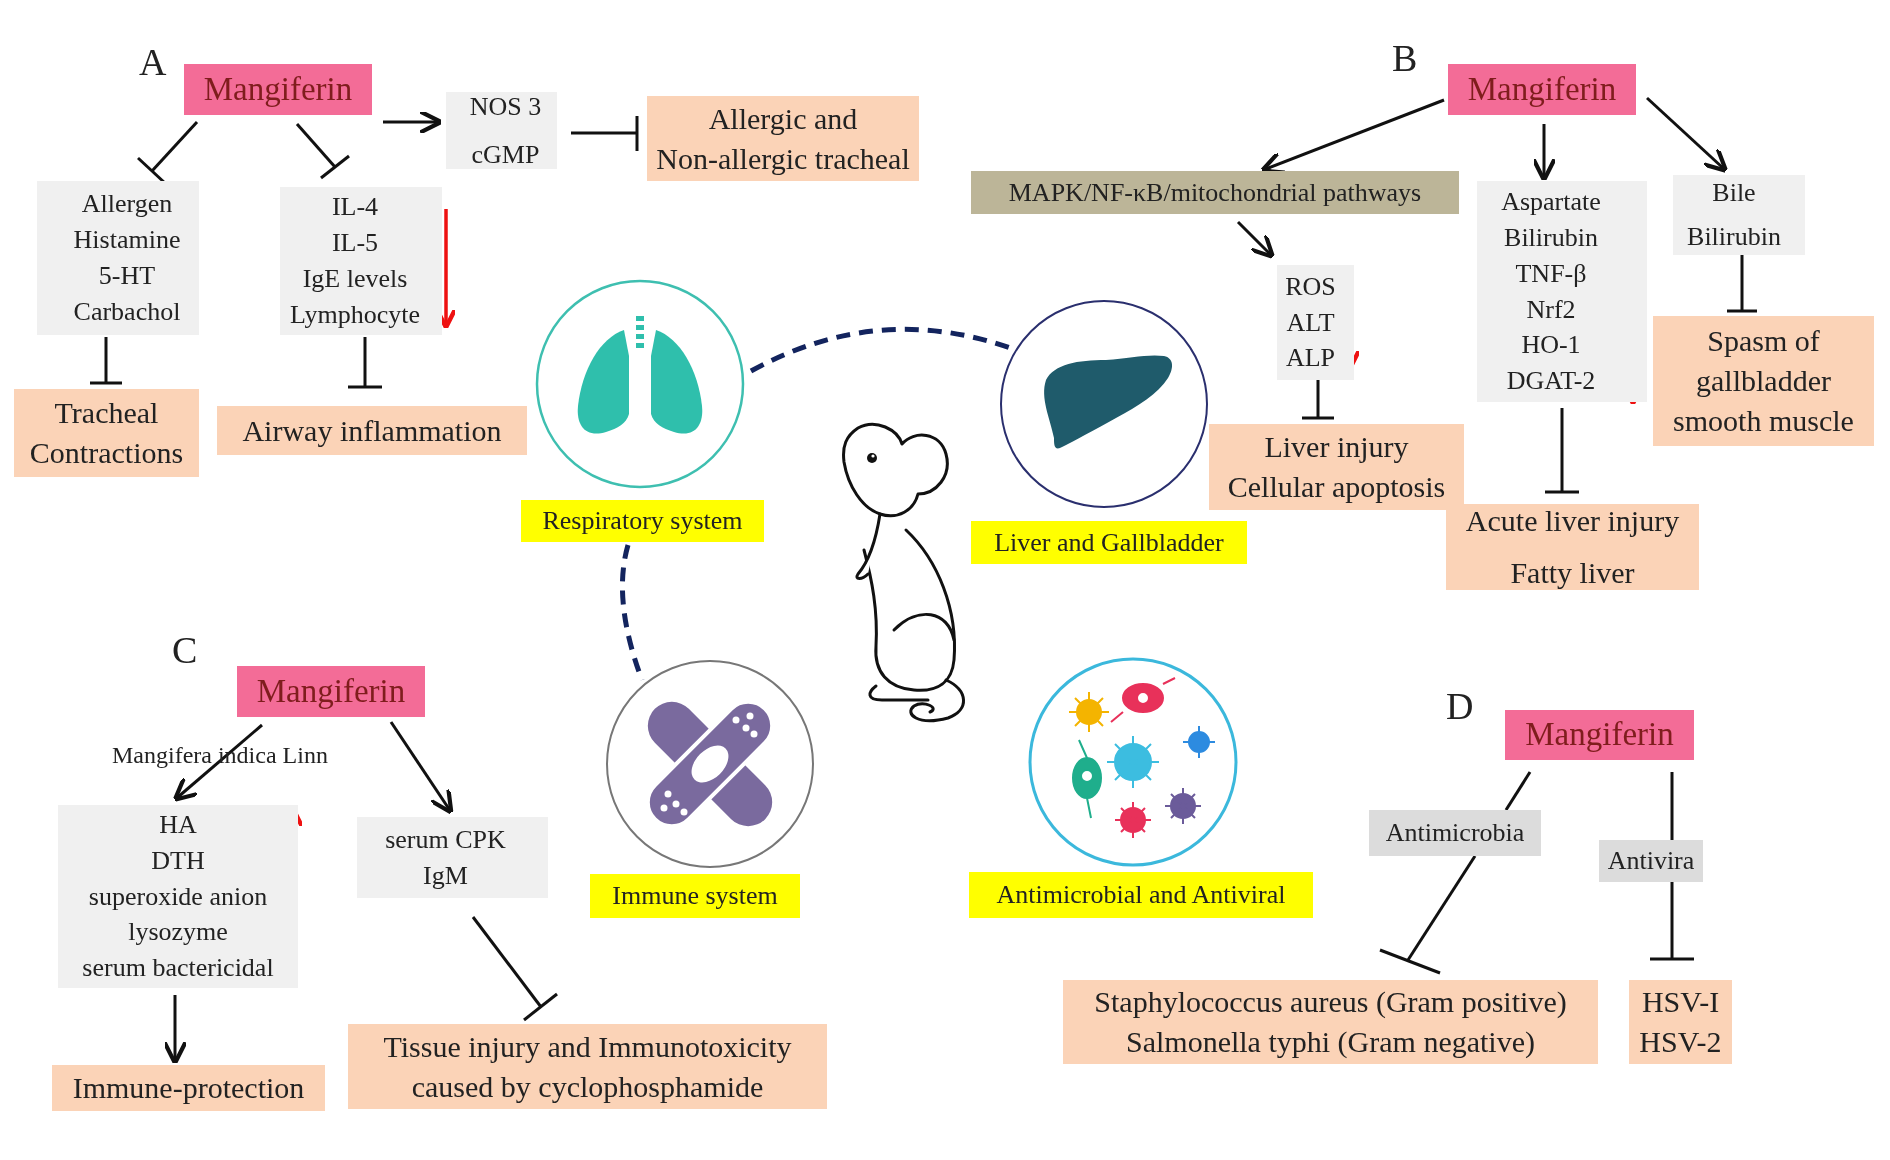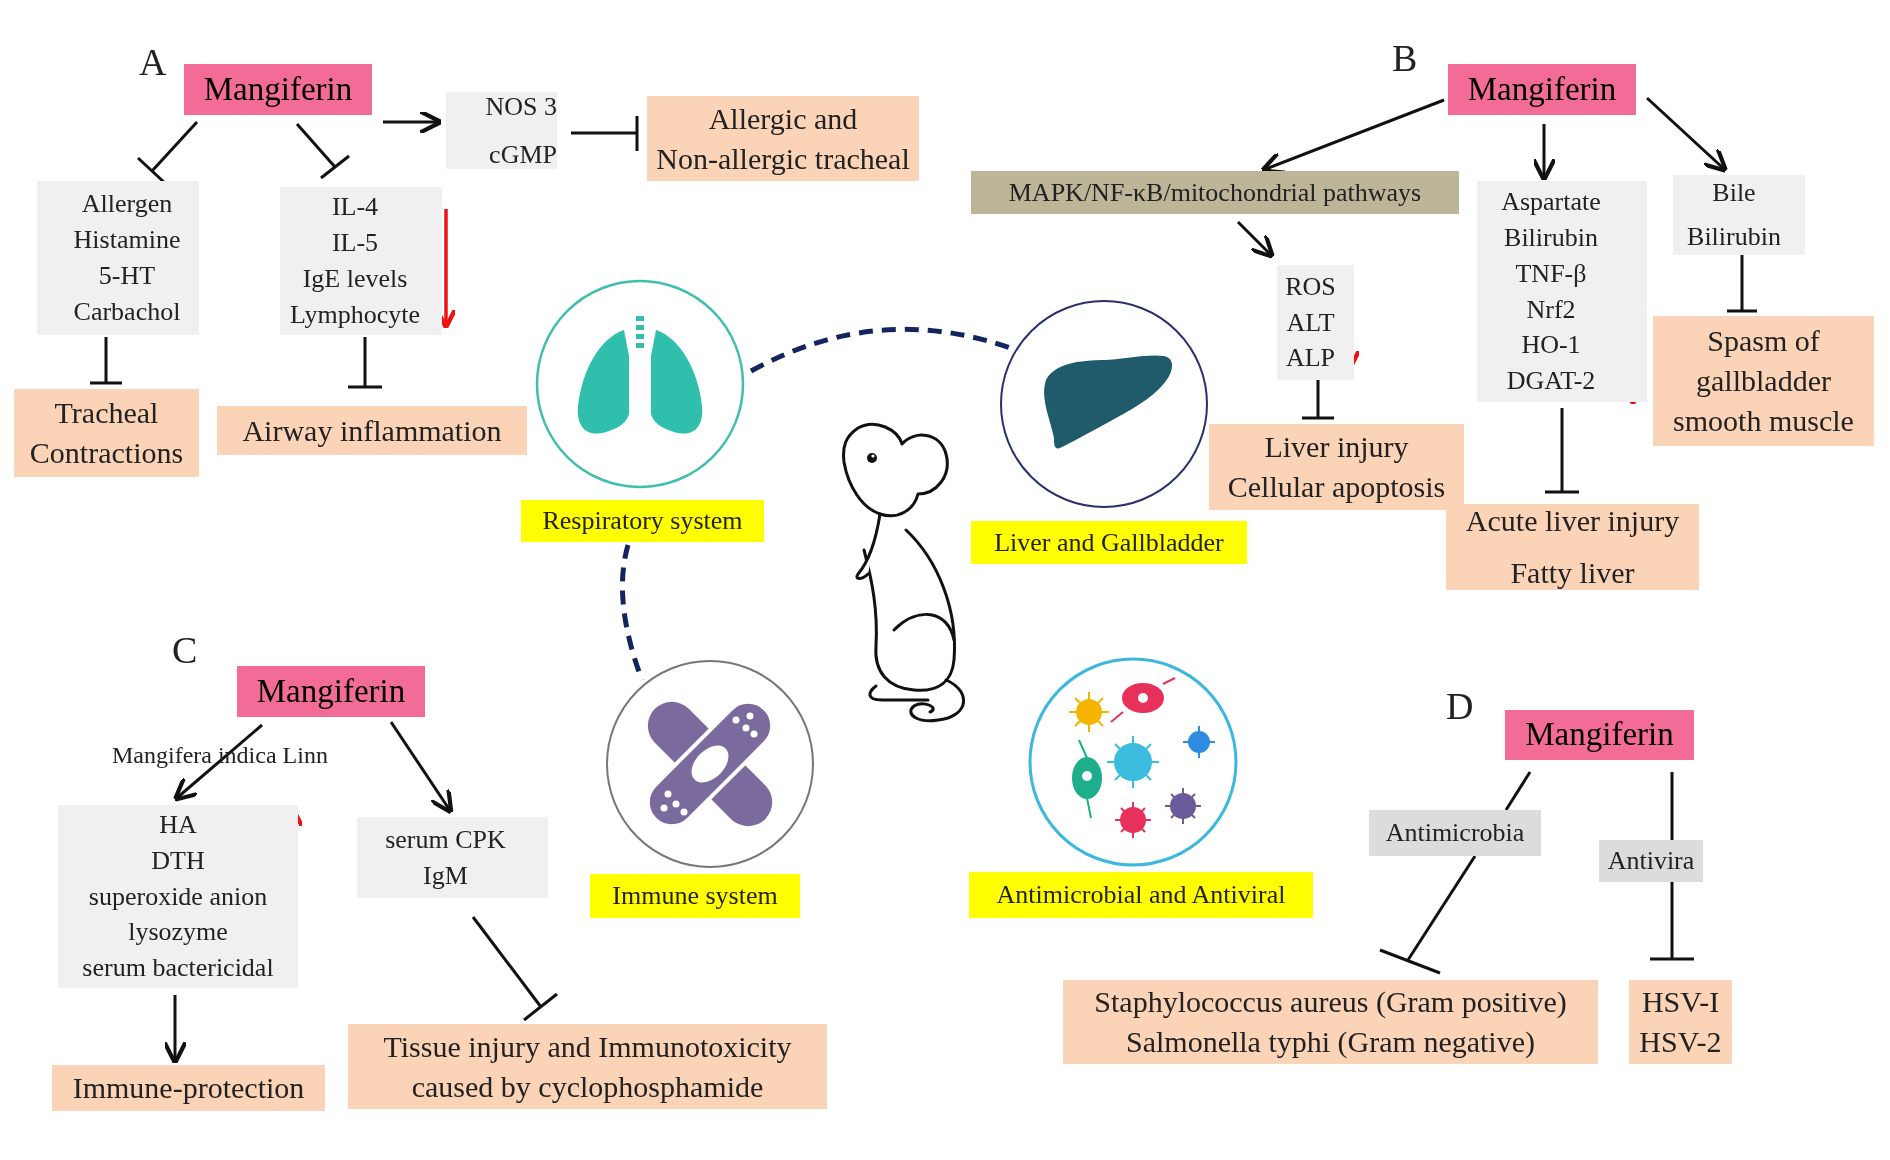--- a/index.html
+++ b/index.html
@@ -1,21 +1,21 @@
 <!DOCTYPE html>
 <html><head>
 <meta charset="utf-8">
 <style>
   html, body { margin:0; padding:0; background:#ffffff; }
   body { width:1890px; height:1160px; position:relative; overflow:hidden;
          font-family:"Liberation Serif", "DejaVu Serif", serif; color:#222; }
   .abs { position:absolute; box-sizing:border-box; }
   .box { position:absolute; box-sizing:border-box; display:flex; flex-direction:column;
          align-items:center; justify-content:center; text-align:center; line-height:1.2; }
-  .pink { background:#f36c97; color:#000000; font-size:33px; }
+  .pink { background:#f36c97; color:#7f1d1d; font-size:33px; }
   .grey { background:#f0f0f0; font-size:26px; line-height:1.38; }
   .peach { background:#fbd3b7; font-size:30px; line-height:1.33; }
   .olive { background:#bcb598; font-size:26px; }
   .yellow { background:#ffff00; font-size:26px; }
   .tag { background:#dcdcdc; font-size:26px; }
   .panel-label { position:absolute; font-size:38px; }
   svg.lines { position:absolute; left:0; top:0; }
   .item { display:block; }
 </style>
 </head>
@@ -82,21 +82,21 @@
     <line x1="1633" y1="192" x2="1633" y2="400" marker-end="url(#rh)"></line>
     <line x1="1795" y1="246" x2="1795" y2="178" marker-end="url(#rh)"></line>
     <line x1="293" y1="975" x2="293" y2="812" marker-end="url(#rh)"></line>
     <line x1="508" y1="825" x2="508" y2="893" marker-end="url(#rh)"></line>
   </g>
 </svg>
 
 <div class="panel-label" style="left:139px;top:40px;">A</div>
 <div class="box pink" style="left:184px;top:64px;width:188px;height:51px;">Mangiferin</div>
 
-<div class="box grey" style="left:446px;top:92px;width:111px;height:77px;align-items:flex-end;padding-left:8px;gap:12px;">
+<div class="box grey" style="left:446px;top:92px;width:111px;height:77px;align-items:center;padding-left:8px;gap:12px;">
   <span class="item">NOS 3</span>
   <span class="item">cGMP</span>
 </div>
 
 <div class="box peach" style="left:647px;top:96px;width:272px;height:85px;">
   <span class="item">Allergic and</span>
   <span class="item">Non-allergic tracheal</span>
 </div>
 
 <div class="box grey" style="left:37px;top:181px;width:162px;height:154px;padding-right:18px;padding-left:36px;">

